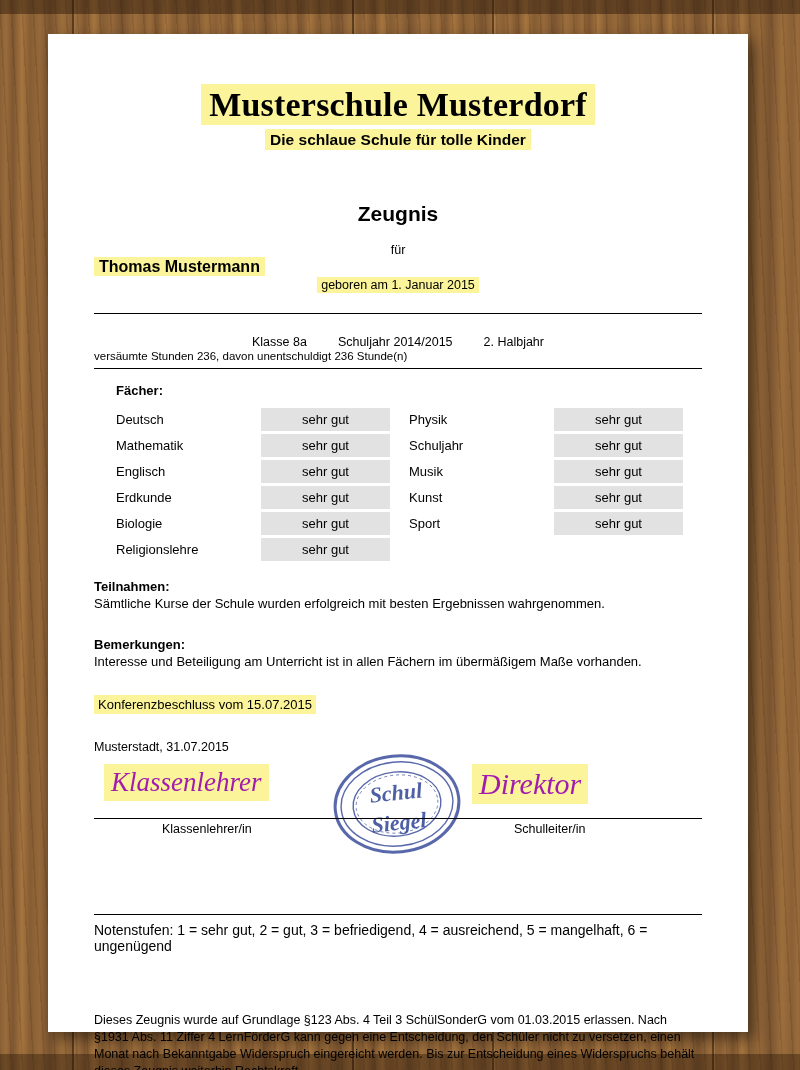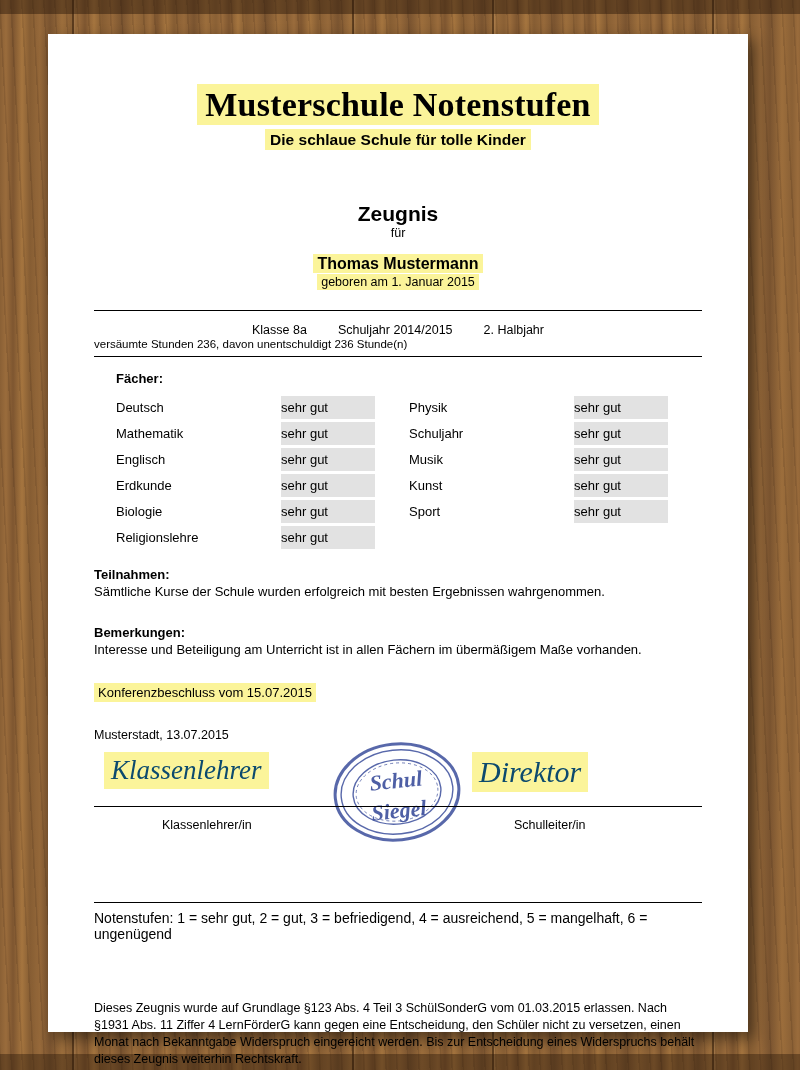--- a/index.html
+++ b/index.html
@@ -94,46 +94,47 @@
 
   .doc-title {
     text-align: center;
     font-size: 21px;
     font-weight: bold;
     margin-top: 53px;
   }
   .fuer {
     text-align: center;
     font-size: 12.5px;
+    margin-top: 17px;
   }
   .student-name {
-    text-align: center;
+    text-align: left;
     font-size: 16px;
     font-weight: bold;
-    margin-top: 15px;
+    margin-top: 1px;
   }
   .student-name span { padding: 1px 5px; }
   .student-birth {
     text-align: center;
     font-size: 12.5px;
     margin-top: 2px;
   }
   .student-birth span { padding: 1px 4px; }
 
   .rule {
     border: 0;
     border-top: 1px solid #000;
     margin: 0;
   }
   .rule-class { margin-top: 21px; }
 
   .class-line {
     text-align: center;
     font-size: 12.5px;
-    margin-top: 12px;
+    margin-top: 21px;
   }
   .class-line .gap { display: inline-block; width: 24px; }
   .absence-line {
     font-size: 11.5px;
     margin-top: 1px;
   }
   .rule-class-bottom { margin-top: 6px; }
 
   
   .subjects-head {
@@ -153,24 +154,24 @@
     align-items: center;
     height: 26px;
     margin-bottom: 0px;
   }
   .grade-subject {
     font-size: 13px;
     width: 145px;
   }
   .grade-value {
     background: #e2e2e2;
-    width: 94px;
+    width: 129px;
+    text-align: center;
     font-size: 13px;
     padding: 4px 0;
-    margin-left: 20px;
   }
 
   
   .sec-title {
     font-size: 13px;
     font-weight: bold;
     margin-top: 17px;
   }
   .sec-text {
     font-size: 13px;
@@ -191,21 +192,21 @@
   .sig-area {
     position: relative;
     height: 96px;
     margin-top: 2px;
   }
   .sig-teacher, .sig-director {
     position: absolute;
     top: 8px;
     font-family: "Liberation Serif", serif;
     font-style: italic;
-    color: #0c4a6e;
+    color: #a21caf;
     font-size: 27px;
     padding: 3px 7px;
     background: #fbf49a;
     white-space: nowrap;
   }
   .sig-teacher { left: 10px; }
   .sig-director { left: 378px; font-size: 30px; }
 
   .stamp {
     position: absolute;
@@ -218,21 +219,21 @@
 
   .sig-rule {
     position: absolute;
     left: 0;
     right: 0;
     top: 62px;
     border-top: 1px solid #000;
   }
   .sig-label {
     position: absolute;
-    top: 74px;
+    top: 66px;
     font-size: 12.5px;
   }
   .sig-label.left { left: 68px; }
   .sig-label.right { left: 420px; }
 
   
   .rule-footer { margin-top: 62px; }
   .scale-note {
     font-size: 14px;
     margin-top: 7px;
@@ -253,21 +254,21 @@
   <div class="wood-plank" style="left:492px"></div>
   <div class="wood-plank" style="left:712px"></div>
   <div class="wood-dark-top"></div>
   <div class="wood-dark-bottom"></div>
 </div>
 
 <div class="paper">
   <div class="paper-inner">
 
     <div class="school-name">
-      <span class="hl">Musterschule Notenstufen</span>
+      <span class="hl">Musterschule Musterdorf</span>
     </div>
     <div class="school-slogan">
       <span class="hl">Die schlaue Schule für tolle Kinder</span>
     </div>
 
     <div class="doc-title">Zeugnis</div>
     <div class="fuer">für</div>
     <div class="student-name">
       <span class="hl">Thomas Mustermann</span>
     </div>
@@ -344,21 +345,21 @@
     <div class="sec-title">Teilnahmen:</div>
     <div class="sec-text">Sämtliche Kurse der Schule wurden erfolgreich mit besten Ergebnissen wahrgenommen.</div>
 
     <div class="sec-title" style="margin-top:26px">Bemerkungen:</div>
     <div class="sec-text">Interesse und Beteiligung am Unterricht ist in allen Fächern im übermäßigem Maße vorhanden.</div>
 
     <div class="konferenz">
       <span class="hl">Konferenzbeschluss vom 15.07.2015</span>
     </div>
 
-    <div class="place-date">Musterstadt, 13.07.2015</div>
+    <div class="place-date">Musterstadt, 31.07.2015</div>
 
     <div class="sig-area">
       <div class="sig-teacher">Klassenlehrer</div>
 
       <div class="stamp">
         <svg width="136" height="112" viewBox="0 0 136 112" aria-hidden="true">
           <g transform="rotate(-6 68 56)" fill="none" stroke="#3b4e9b" stroke-opacity="0.85">
             <ellipse cx="68" cy="56" rx="62" ry="48" stroke-width="3"></ellipse>
             <ellipse cx="68" cy="56" rx="56" ry="42" stroke-width="1.4"></ellipse>
             <ellipse cx="68" cy="56" rx="44" ry="32" stroke-width="1.4"></ellipse>

